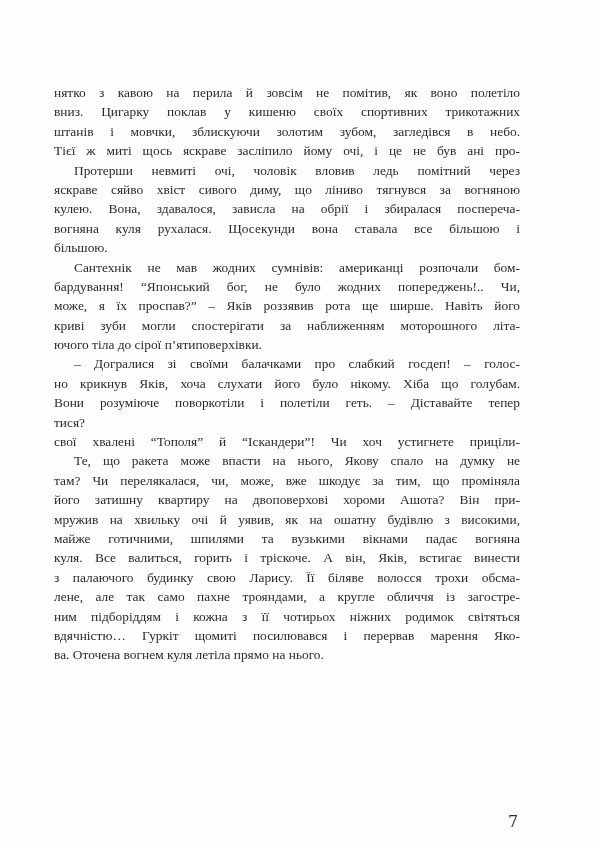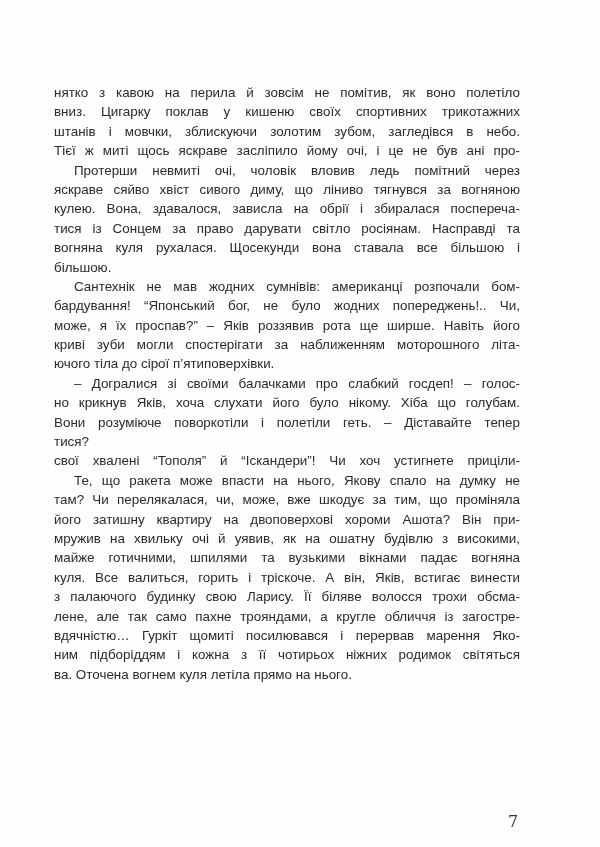--- a/index.html
+++ b/index.html
@@ -2,21 +2,21 @@
 <html><head>
 <meta charset="utf-8">
 <style>
   html, body { margin: 0; padding: 0; background: #ffffff; }
   body { width: 600px; height: 847px; position: relative; overflow: hidden; }
   .page {
     position: absolute; left: 0; top: 0; width: 600px; height: 847px; background: #fefefe;
   }
   .text-block {
     position: absolute; left: 54px; top: 83px; width: 466px;
-    font-family: Liberation Sans, sans-serif;
+    font-family: Liberation Serif, serif;
     font-size: 13.4px; color: #2a2a2a;
   }
   .line {
     display: block; height: 19.4px; line-height: 19.4px;
     white-space: nowrap; text-align: justify; text-align-last: justify;
     overflow: hidden;
   }
   .line.last { text-align-last: left; }
   .line.indent { padding-left: 20px; }
   .page-number {
@@ -30,39 +30,38 @@
 
 <div class="page">
   <div class="text-block">
     <span class="line">нятко з кавою на перила й зовсім не помітив, як воно полетіло</span>
     <span class="line">вниз. Цигарку поклав у кишеню своїх спортивних трикотажних</span>
     <span class="line">штанів і мовчки, зблискуючи золотим зубом, загледівся в небо.</span>
     <span class="line">Тієї ж миті щось яскраве засліпило йому очі, і це не був ані про-</span>
     <span class="line indent">Протерши невмиті очі, чоловік вловив ледь помітний через</span>
     <span class="line">яскраве сяйво хвіст сивого диму, що ліниво тягнувся за вогняною</span>
     <span class="line">кулею. Вона, здавалося, зависла на обрії і збиралася посперечa-</span>
-    <span class="line">тися із Сонцем за право дарувати світло росіянам. Насправді та</span>
     <span class="line">вогняна куля рухалася. Щосекунди вона ставала все більшою і</span>
     <span class="line last">більшою.</span>
     <span class="line indent">Сантехнік не мав жодних сумнівів: американці розпочали бом-</span>
     <span class="line">бардування! “Японський бог, не було жодних попереджень!.. Чи,</span>
     <span class="line">може, я їх проспав?” – Яків роззявив рота ще ширше. Навіть його</span>
     <span class="line">криві зуби могли спостерігати за наближенням моторошного літа-</span>
     <span class="line last">ючого тіла до сірої п’ятиповерхівки.</span>
     <span class="line indent">– Догралися зі своїми балачками про слабкий госдеп! – голос-</span>
     <span class="line">но крикнув Яків, хоча слухати його було нікому. Хіба що голубам.</span>
     <span class="line">Вони розуміюче поворкотіли і полетіли геть. – Діставайте тепер</span>
     <span class="line last">тися?</span>
     <span class="line">свої хвалені “Тополя” й “Іскандери”! Чи хоч устигнете приціли-</span>
     <span class="line indent">Те, що ракета може впасти на нього, Якову спало на думку не</span>
     <span class="line">там? Чи перелякалася, чи, може, вже шкодує за тим, що проміняла</span>
     <span class="line">його затишну квартиру на двоповерхові хороми Ашота? Він при-</span>
     <span class="line">мружив на хвильку очі й уявив, як на ошатну будівлю з високими,</span>
     <span class="line">майже готичними, шпилями та вузькими вікнами падає вогняна</span>
     <span class="line">куля. Все валиться, горить і тріскоче. А він, Яків, встигає винести</span>
     <span class="line">з палаючого будинку свою Ларису. Її біляве волосся трохи обсма-</span>
     <span class="line">лене, але так само пахне трояндами, а кругле обличчя із загостре-</span>
+    <span class="line">ним підборіддям і кожна з її чотирьох ніжних родимок світяться</span>
     <span class="line">вдячністю… Гуркіт щомиті посилювався і перервав марення Яко-</span>
-    <span class="line">ним підборіддям і кожна з її чотирьох ніжних родимок світяться</span>
     <span class="line last">ва. Оточена вогнем куля летіла прямо на нього.</span>
   </div>
   <div class="page-number">7</div>
 </div>
 
 </body></html>

